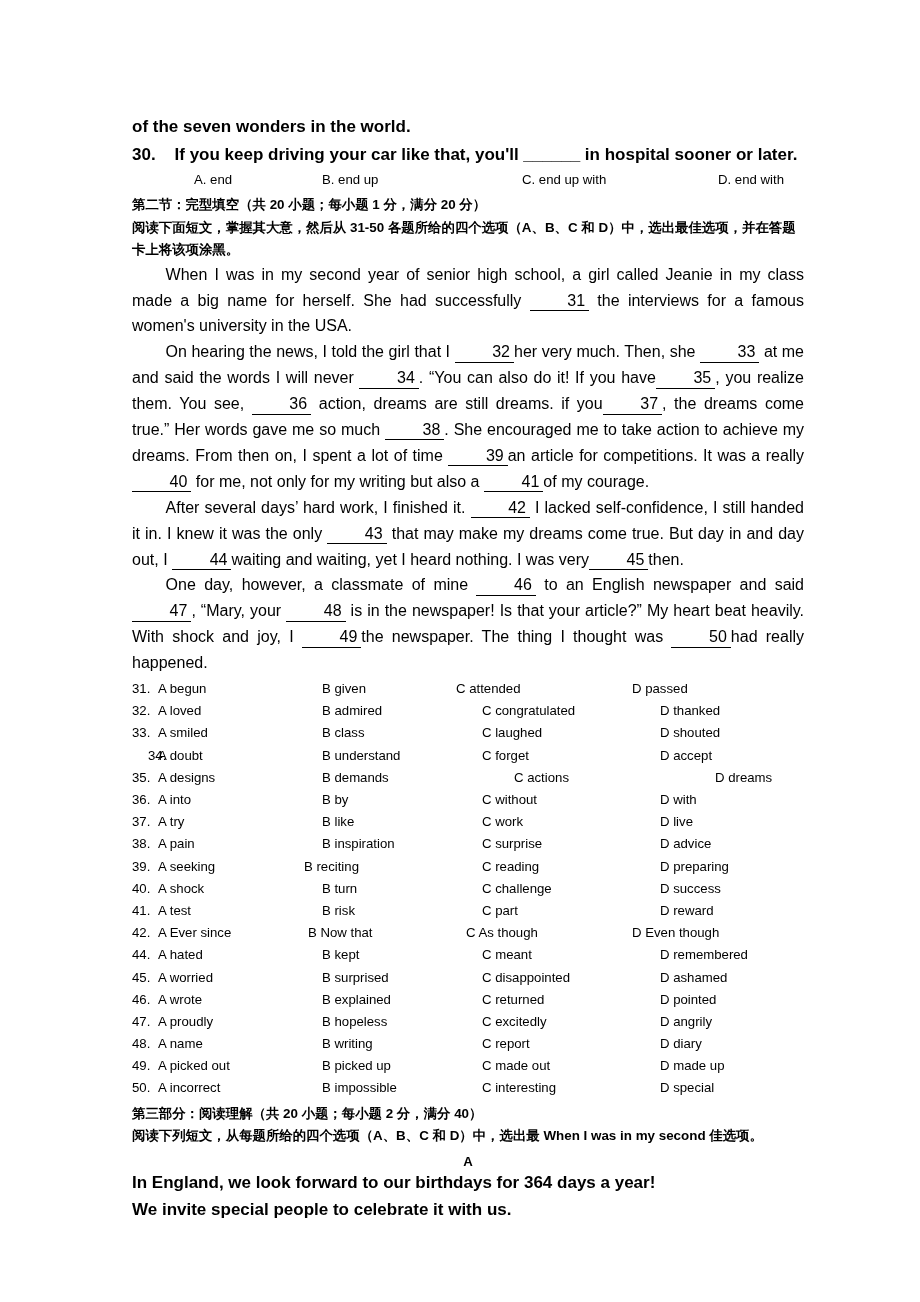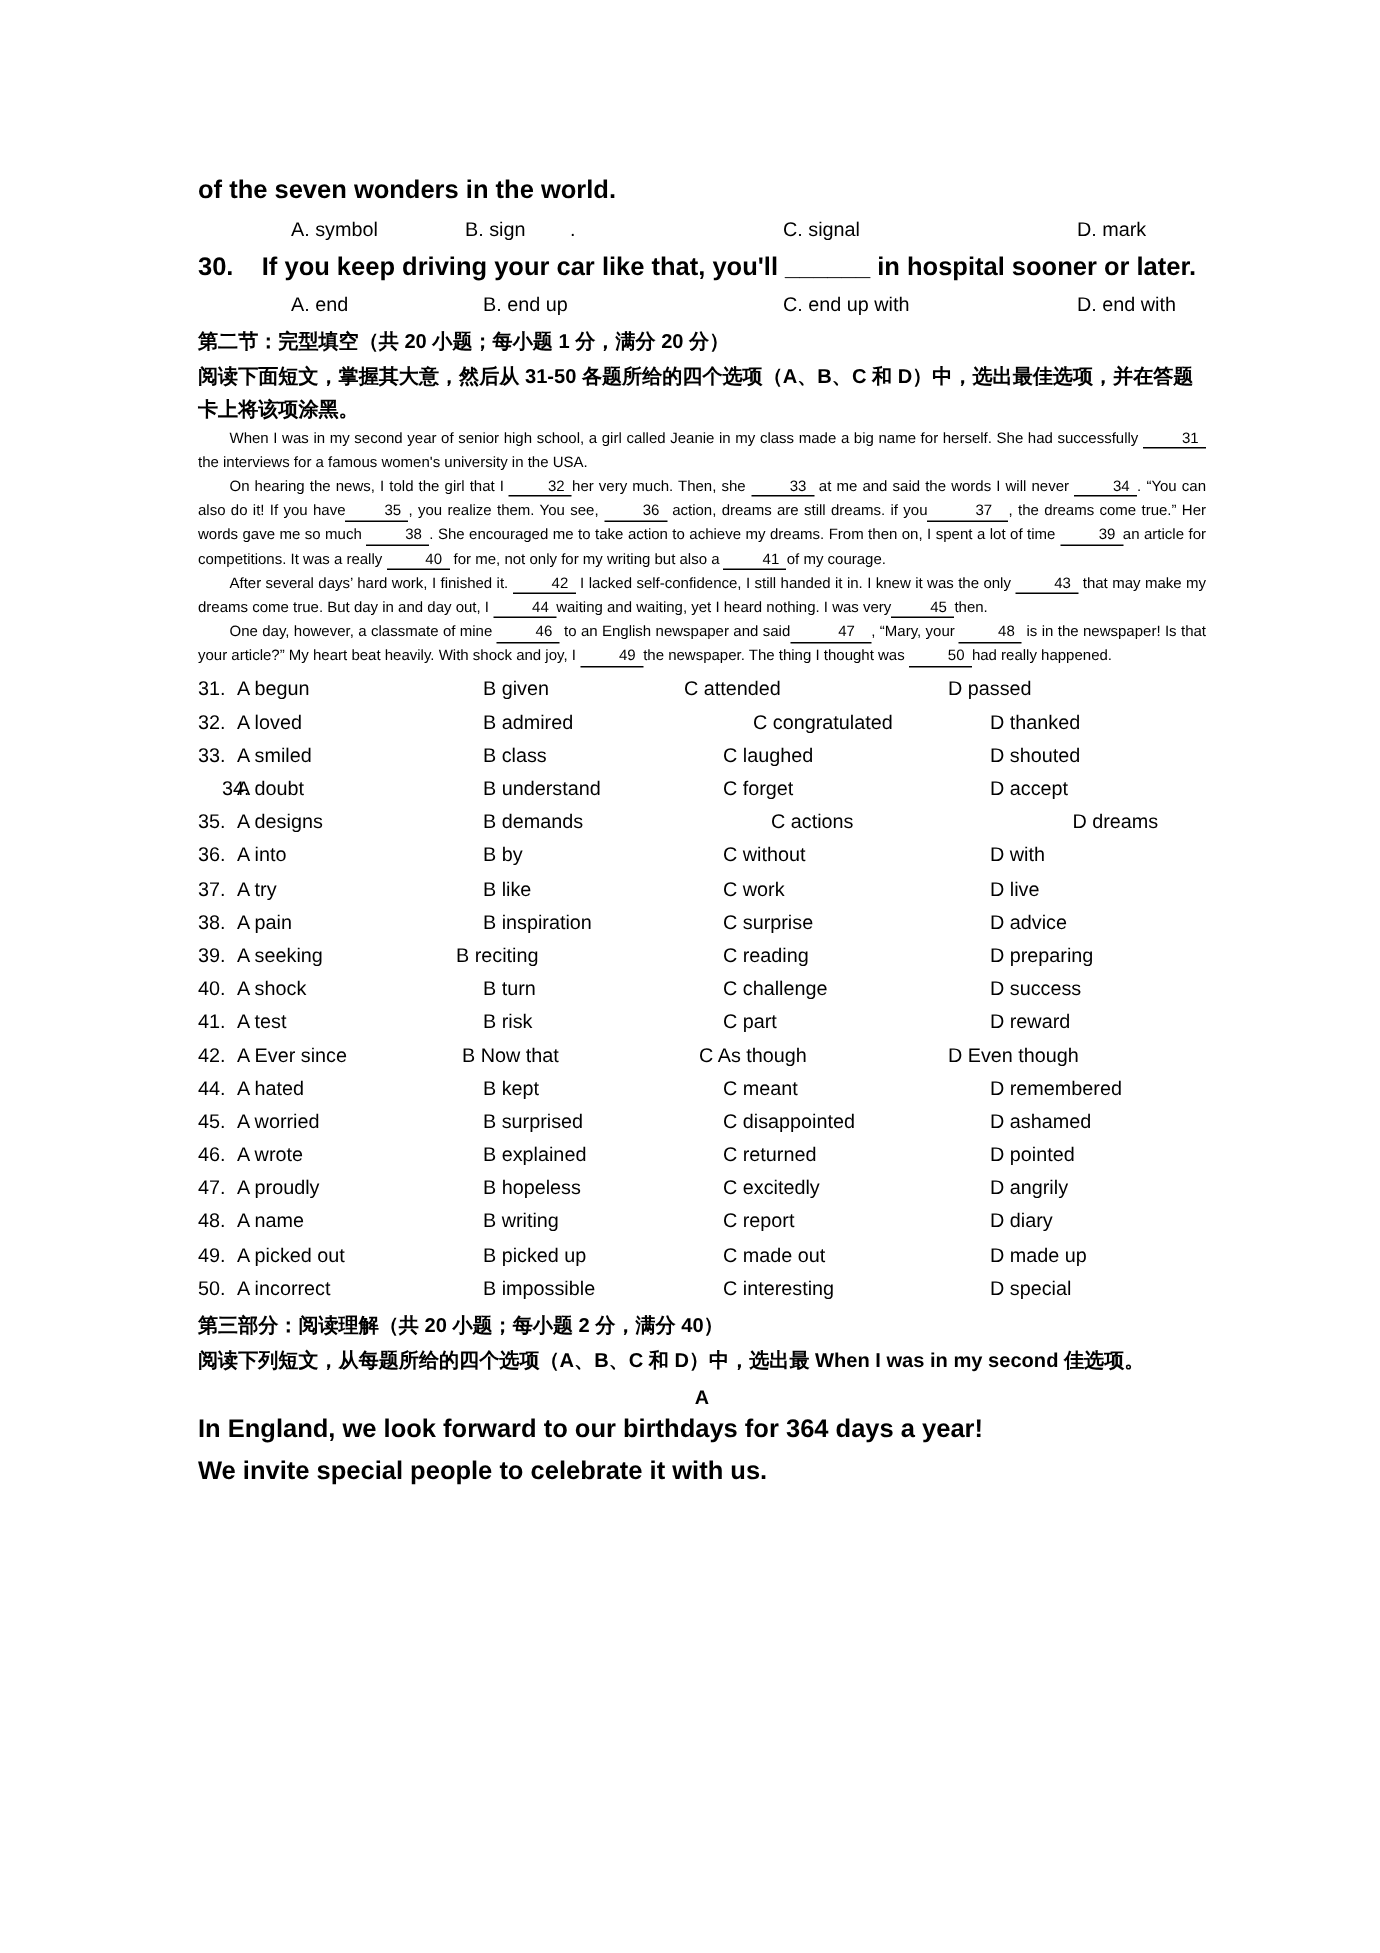--- a/index.html
+++ b/index.html
@@ -25,21 +25,21 @@
   .line {
     line-height: 1.62;
     white-space: pre-wrap;
     font-size: 17px;
     font-weight: bold;
   }
   .para {
     line-height: 1.62;
     text-align: justify;
     text-justify: inter-word;
-    font-size: 10px;
+    font-size: 16px;
   }
   .cn {
     font-weight: bold;
     font-size: 13.4px;
     line-height: 1.68;
   }
   .indent { text-indent: 2.1em; }
   .blank {
     display: inline-block;
     border-bottom: 1px solid #000;
@@ -73,27 +73,20 @@
   .sec-head { margin-top: 3px; }
   .tail { margin-top: 6px; }
 </style>
 </head>
 <body>
 
 <div class="page">
 
   <div class="line">of the seven wonders in the world.</div>
 
-  <div class="optrow" id="q29opts">
-      <span style="left: 62px;">A. symbol</span>
-      <span style="left: 178px;">B. sign</span>
-      <span style="left: 248px;">.</span>
-      <span style="left: 390px;">C. signal</span>
-      <span style="left: 586px;">D. mark</span>
-    </div>
 
   <div class="line">30.    If you keep driving your car like that, you'll ______ in hospital sooner or later.</div>
 
   <div class="optrow" id="q30opts">
       <span style="left: 62px;">A. end</span>
       <span style="left: 190px;">B. end up</span>
       <span style="left: 390px;">C. end up with</span>
       <span style="left: 586px;">D. end with</span>
     </div>
 
@@ -121,21 +114,21 @@
         <span style="left: 0px;">31.</span>
         <span style="left: 26px;">A begun</span>
         <span style="left: 190px;">B given</span>
         <span style="left: 324px;">C attended</span>
         <span style="left: 500px;">D passed</span>
       </div>
       <div class="cloze-row">
         <span style="left: 0px;">32.</span>
         <span style="left: 26px;">A loved</span>
         <span style="left: 190px;">B admired</span>
-        <span style="left: 370px; text-align: center;">C congratulated</span>
+        <span style="left: 350px; text-align: center;">C congratulated</span>
         <span style="left: 528px;">D thanked</span>
       </div>
       <div class="cloze-row">
         <span style="left: 0px;">33.</span>
         <span style="left: 26px;">A smiled</span>
         <span style="left: 190px;">B class</span>
         <span style="left: 350px;">C laughed</span>
         <span style="left: 528px;">D shouted</span>
       </div>
       <div class="cloze-row">

